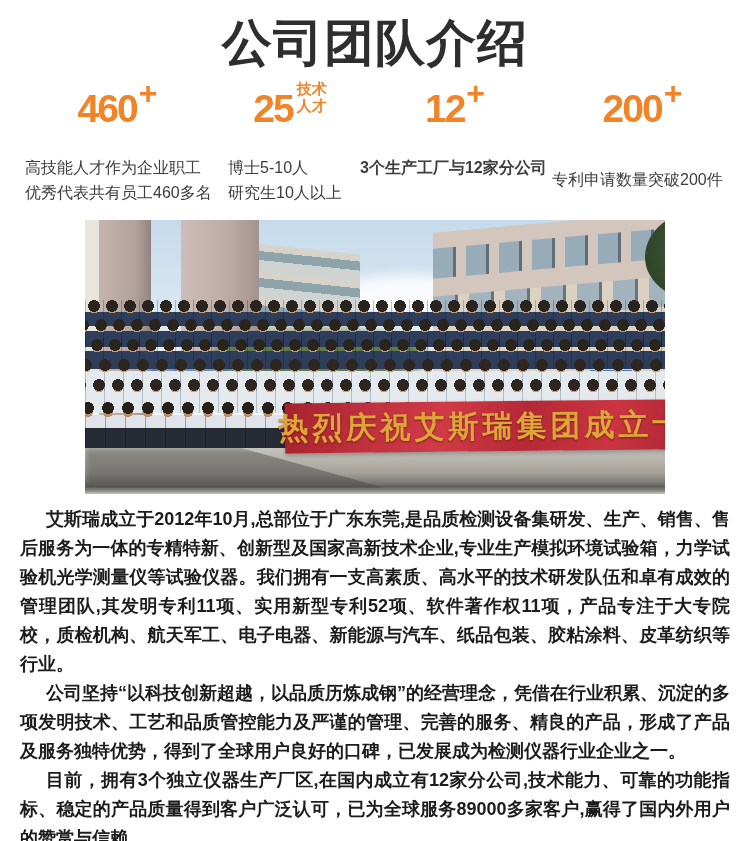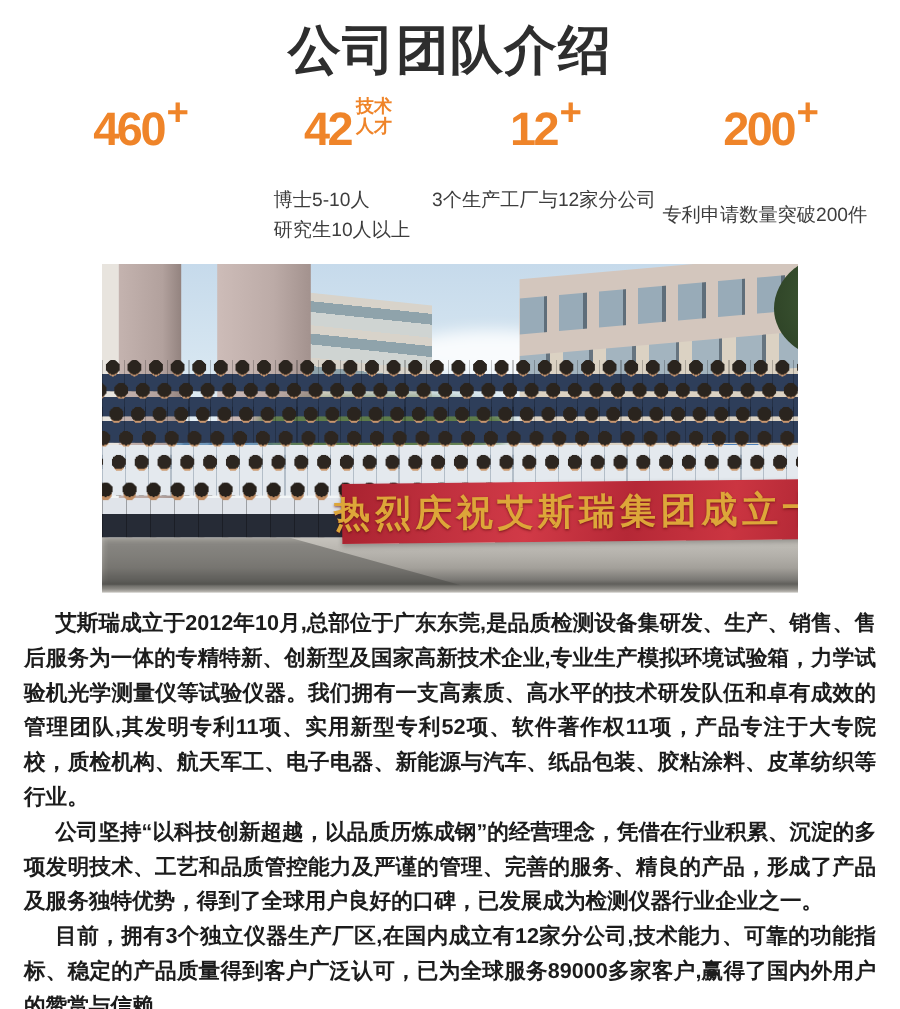--- a/index.html
+++ b/index.html
@@ -8,21 +8,21 @@
     --banner-gold:#dda639;
   }
   *{box-sizing:border-box;}
   html,body{margin:0;padding:0;background:#ffffff;}
   body{font-family:"Liberation Sans","DejaVu Sans",sans-serif;}
   .page{width:750px;height:841px;margin:0 auto;background:#fff;overflow:hidden;position:relative;}
 
   
   .title{
     margin:0;padding-top:16px;height:66px;
-    text-align:center;font-size:44px;line-height:54px;
+    text-align:center;font-size:50px;line-height:54px;
     font-weight:900;color:#2e2e2e;letter-spacing:1px;
   }
 
   
   .stats{
     display:grid;grid-template-columns:205px 140px 190px 185px;
     padding:0 15px;margin-top:12px;
   }
   .stat{position:relative;}
   .num-row{display:flex;justify-content:center;align-items:flex-start;height:66px;}
@@ -35,21 +35,21 @@
     color:var(--accent-orange);margin-left:2px;margin-top:0px;
   }
   .unit-stack{
     display:flex;flex-direction:column;margin-left:4px;margin-top:2px;
     font-size:15px;line-height:17px;font-weight:bold;color:var(--accent-orange);
   }
   .desc{margin-top:11px;font-size:16px;line-height:25px;color:#3d3d3d;}
   .desc div{white-space:nowrap;}
   .stat.c1 .desc{padding-left:10px;}
   .stat.c2 .desc{padding-left:8px;}
-  .stat.c3 .desc{padding-left:0px;}
+  .stat.c3 .desc{padding-left:0px;font-weight:bold;}
   .stat.c4 .desc{padding-left:2px;padding-top:12px;}
 
   
   .photo{
     position:relative;width:580px;height:274px;margin:15px auto 0;
     overflow:hidden;background:linear-gradient(180deg,#c6daeb 0%,#d9e8f2 35%,#eef4f7 62%,#f4f6f6 75%);
   }
   .cloud{position:absolute;border-radius:50%;filter:blur(6px);background:rgba(255,255,255,.85);}
   .cloud.a{left:250px;top:55px;width:150px;height:38px;}
   .cloud.b{left:330px;top:85px;width:110px;height:26px;}
@@ -153,25 +153,29 @@
 
   <h1 class="title">公司团队介绍</h1>
 
   <div class="stats">
 
     <div class="stat c1">
       <div class="num-row">
         <span class="num">460</span>
         <span class="plus">+</span>
       </div>
+      <div class="desc">
+        <div>高技能人才作为企业职工</div>
+        <div>优秀代表共有员工460多名</div>
+      </div>
     </div>
 
     <div class="stat c2">
       <div class="num-row">
-        <span class="num">42</span>
+        <span class="num">25</span>
         <span class="unit-stack">
           <span>技术</span>
           <span>人才</span>
         </span>
       </div>
       <div class="desc">
         <div>博士5-10人</div>
         <div>研究生10人以上</div>
       </div>
     </div>

